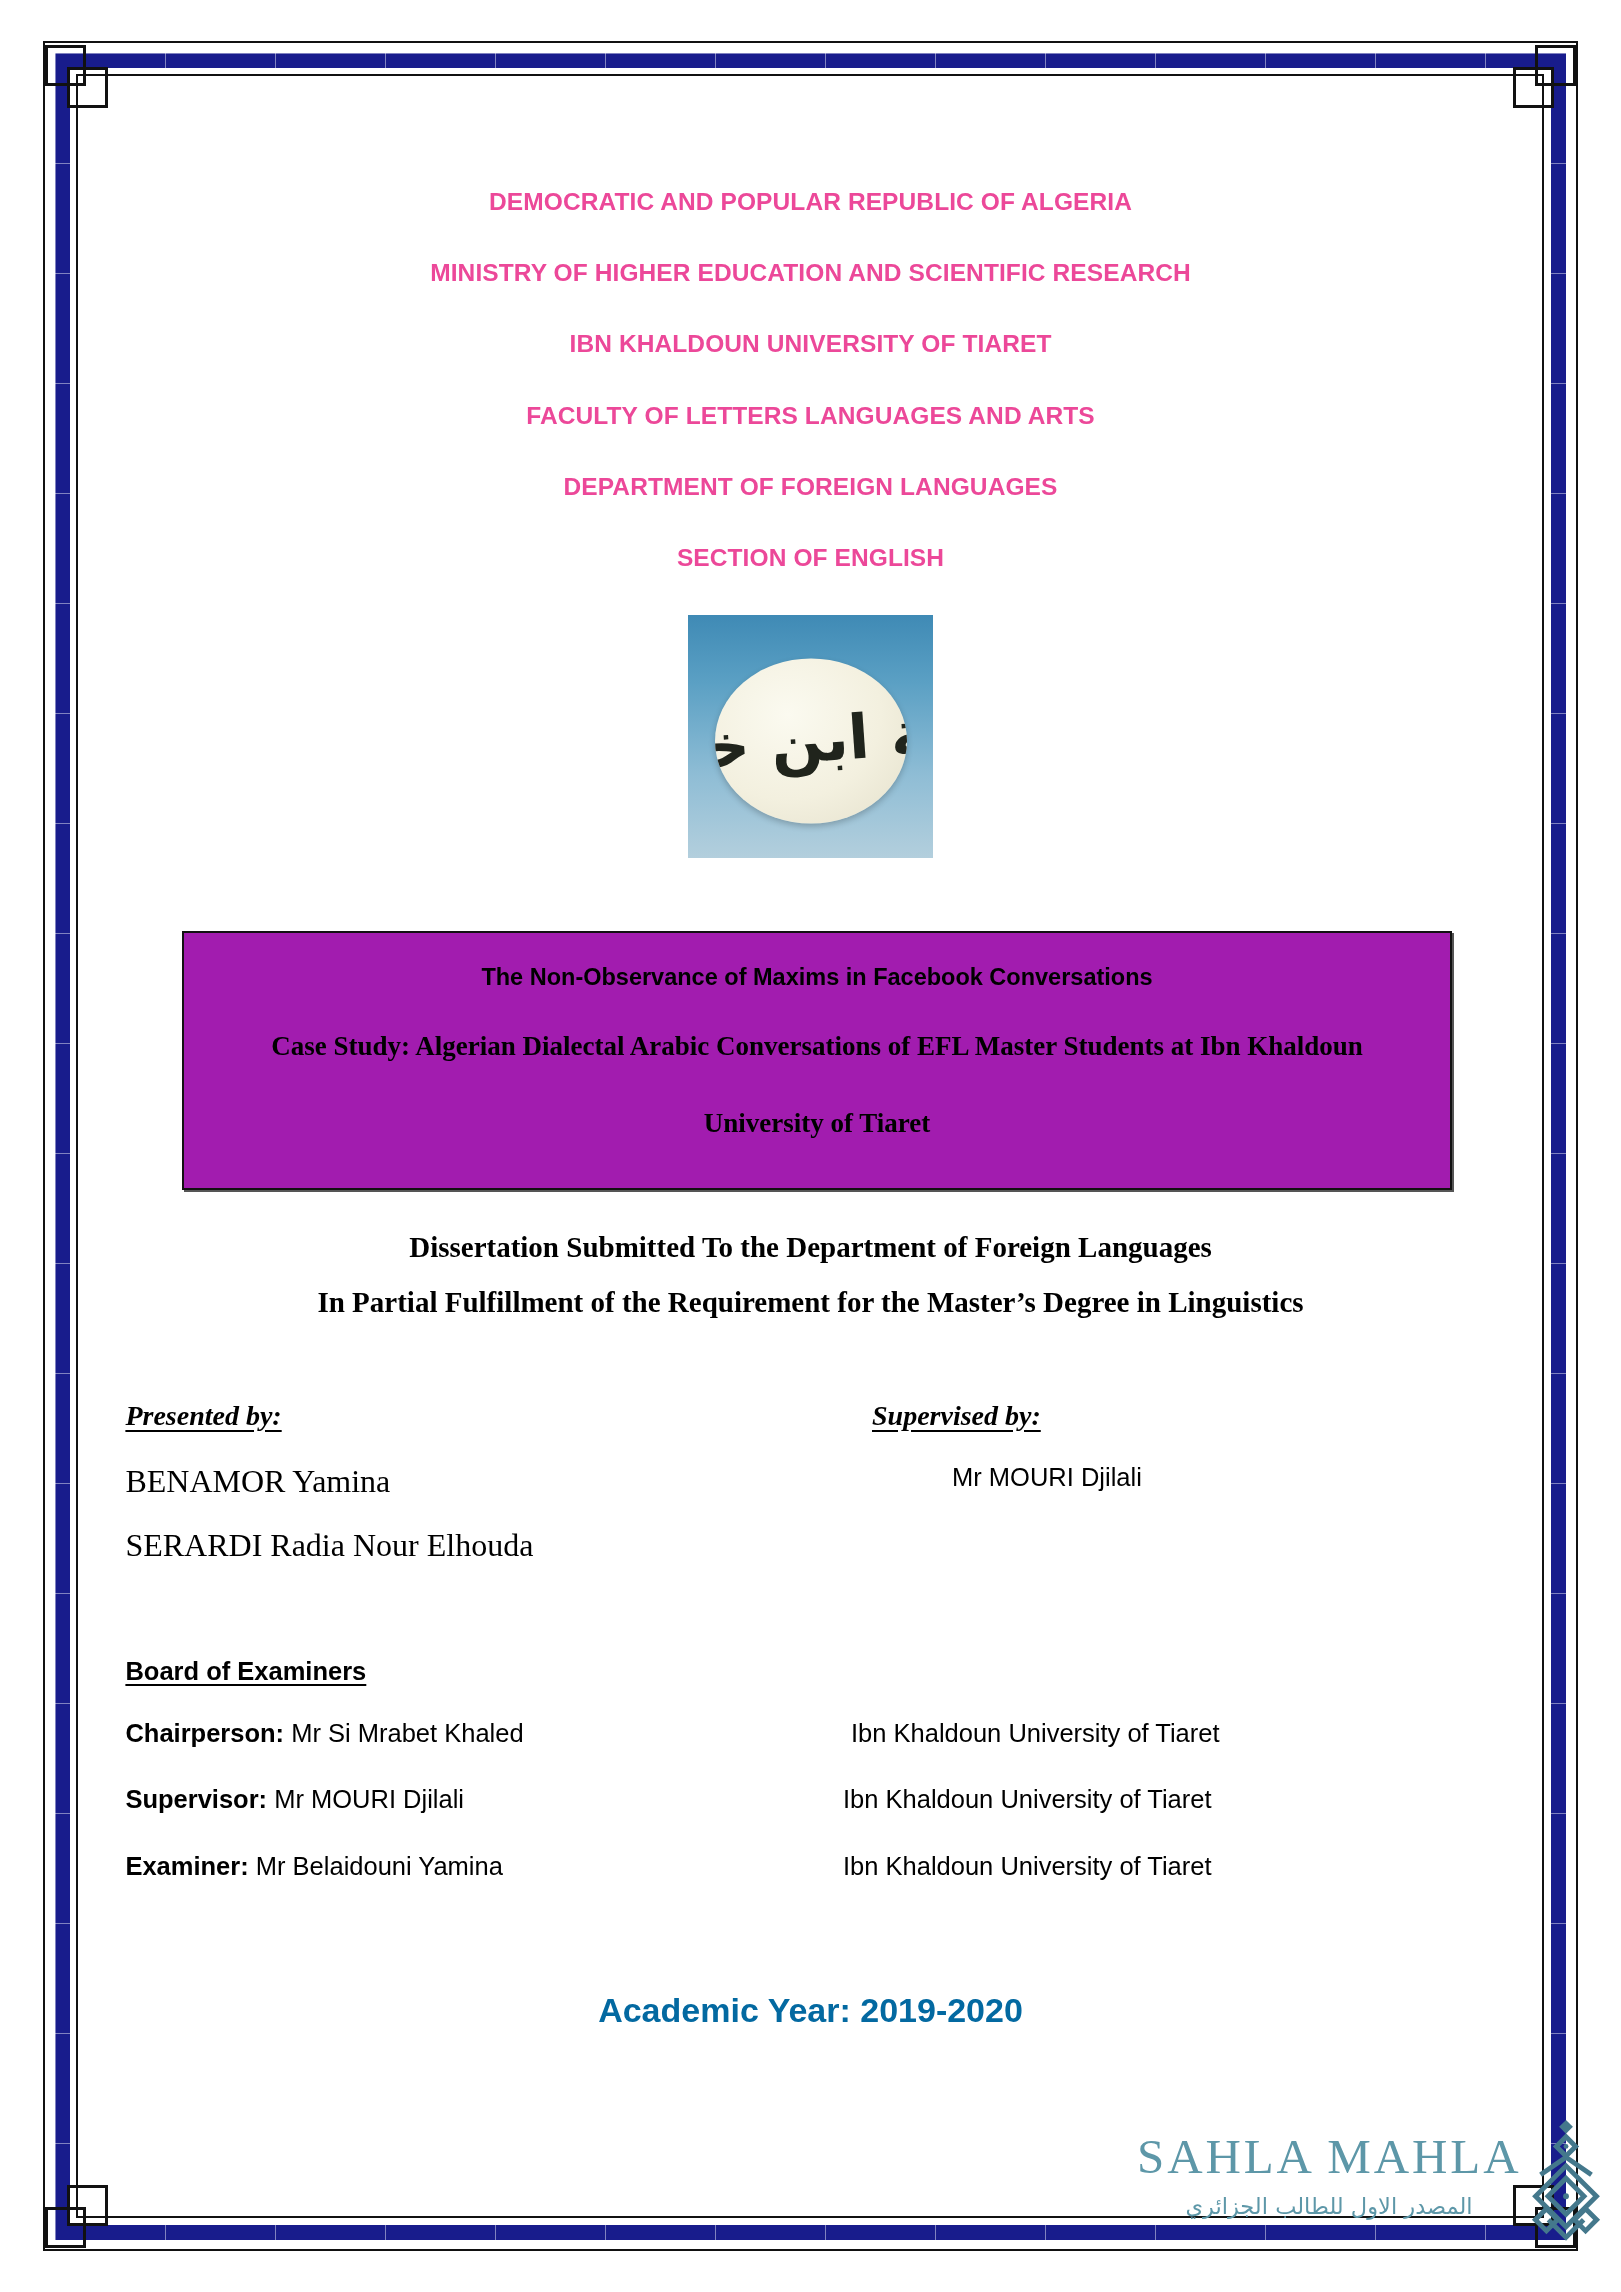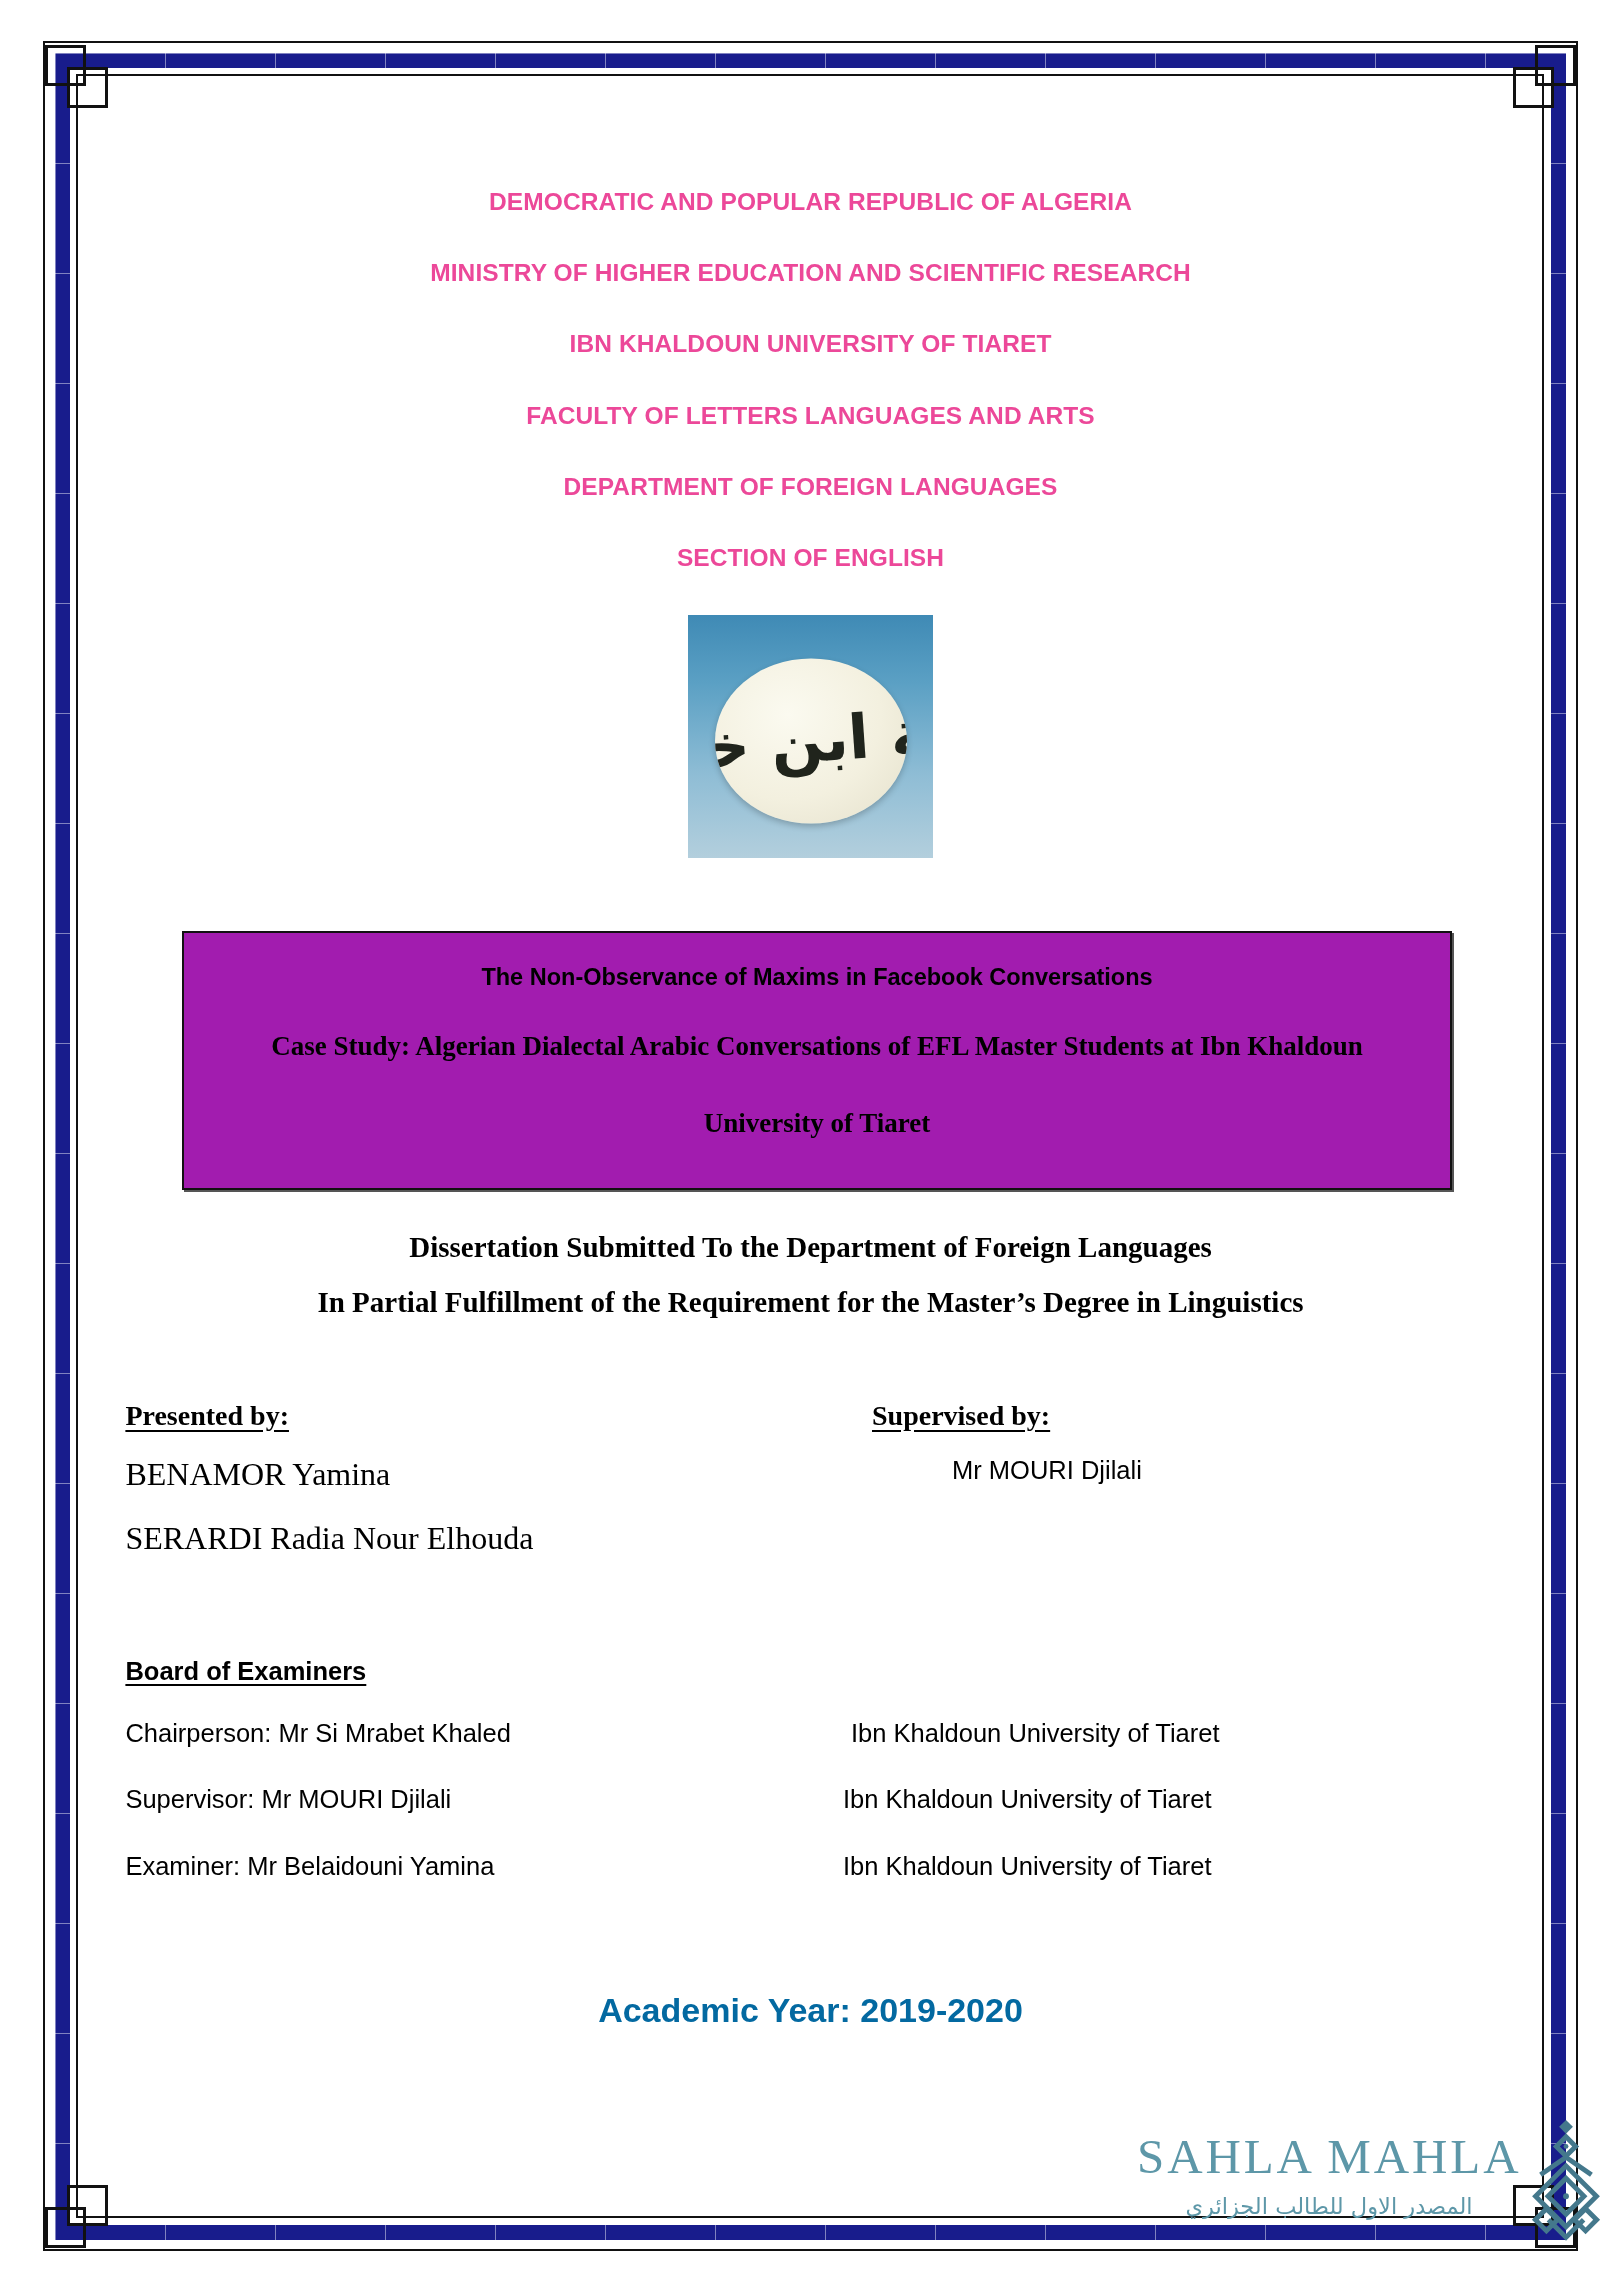--- a/index.html
+++ b/index.html
@@ -174,22 +174,23 @@
   }
   .people .col-left { position: absolute; left: 27.4px; top: 0; }
   .people .col-right { position: absolute; left: 774px; top: 0; }
   .people-head {
     font-family: "Liberation Serif", serif;
     font-weight: bold;
     font-size: 28px;
     text-decoration: underline;
     text-underline-offset: 4.9px;
     color: #000;
-    margin-bottom: 24px;
-    white-space: nowrap;
+    margin-bottom: 31px;
+    white-space: nowrap;
+    font-style: italic;
   }
   .name-serif {
     font-family: "Liberation Serif", serif;
     font-size: 32px;
     color: #000;
     margin-bottom: 27.4px;
     white-space: nowrap;
   }
   .name-sans {
     font-family: "Liberation Sans", sans-serif;
@@ -214,21 +215,21 @@
   }
   .board-row {
     position: relative;
     height: 45px;
     margin-bottom: 21.6px;
     font-family: "Liberation Sans", sans-serif;
     font-size: 25.5px;
     color: #000;
   }
   .board-row .role-name { position: absolute; left: 27.4px; top: 0; white-space: nowrap; }
-  .board-row .role-name b { font-weight: normal; margin-top: 32px; }
+  .board-row .role-name b { font-weight: bold; margin-top: 32px; }
   .board-row .affil { position: absolute; left: 745px; top: 0; white-space: nowrap; }
   .board-row.r1 .affil { left: 753px; }
   .board-row.r2 .affil { left: 745px; }
   .board-row.r3 .affil { left: 745px; }
 
   .academic-year {
     text-align: center;
     font-family: "Liberation Sans", sans-serif;
     font-weight: bold;
     font-size: 34px;

